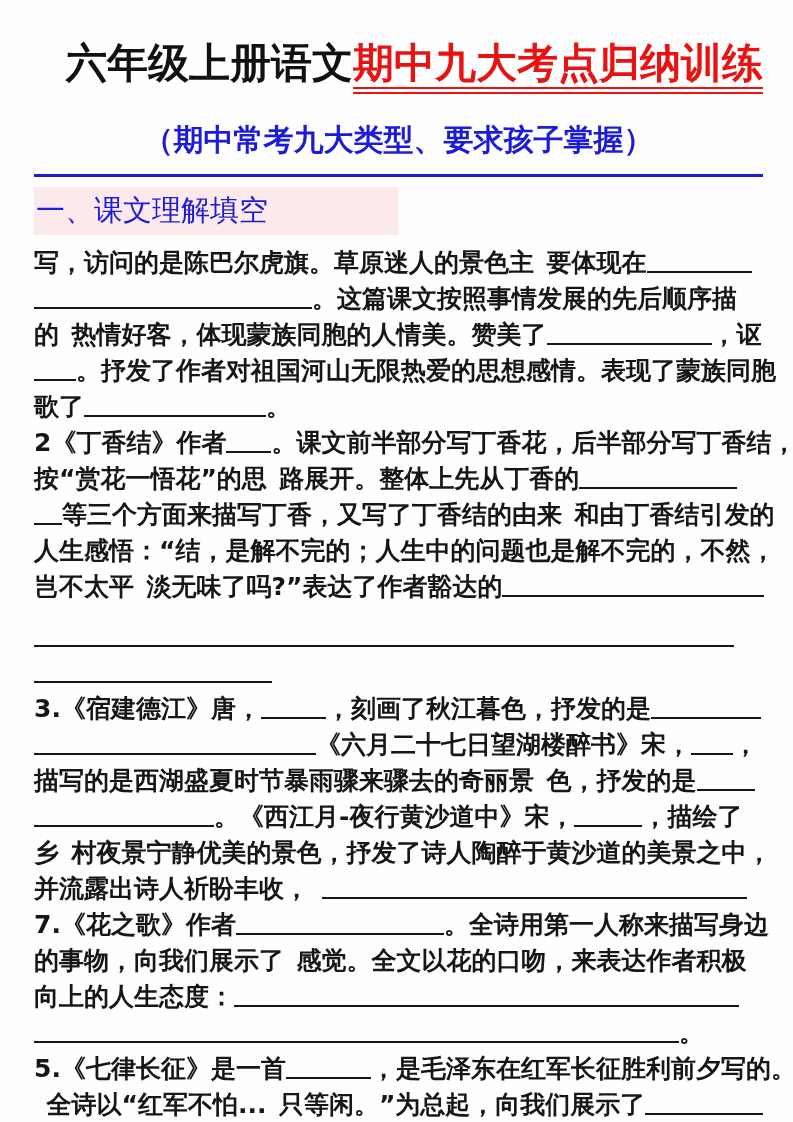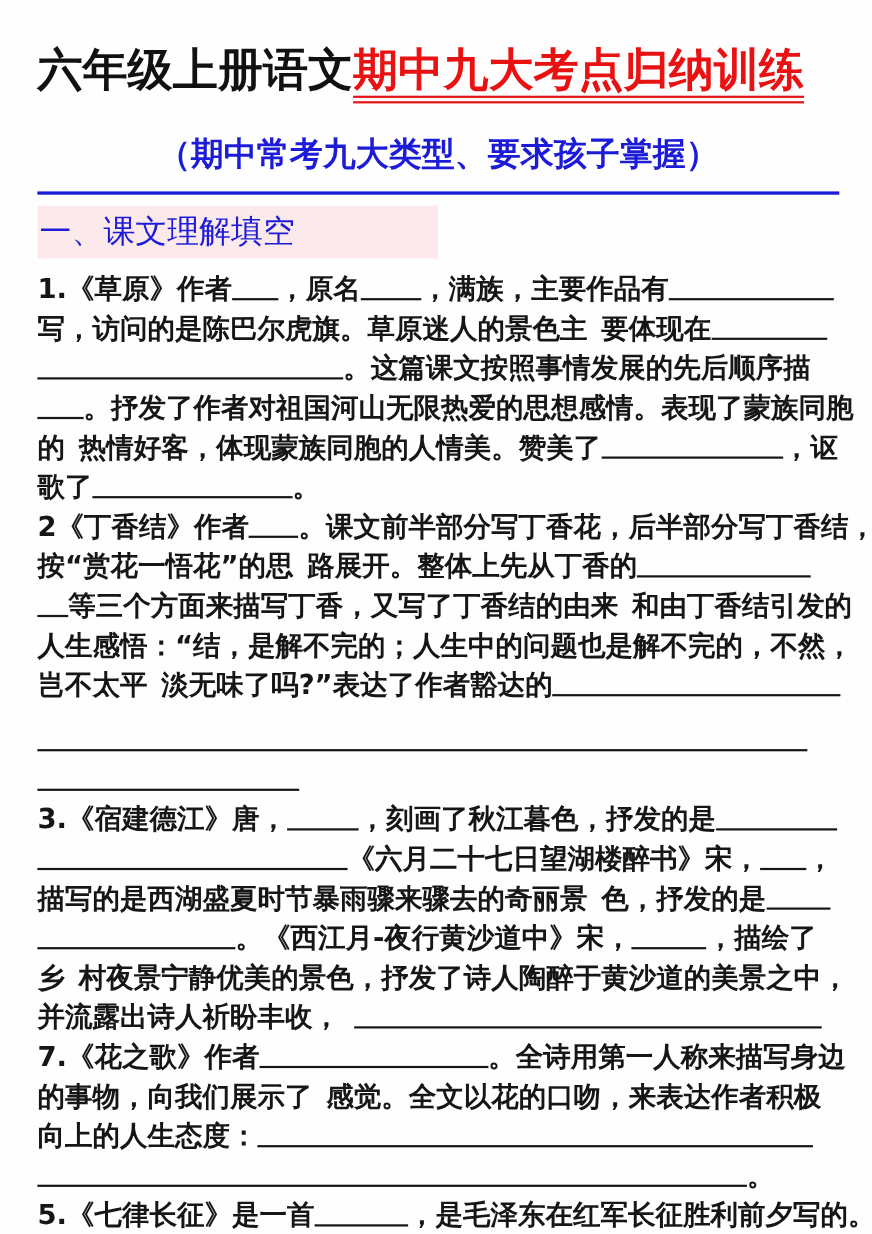--- a/index.html
+++ b/index.html
@@ -7,21 +7,21 @@
     --heading_bg:#fbe9ec; --paper:#fefefe;
   }
   *{box-sizing:border-box}
   body{margin:0;background:#fff}
   .page{
     width:793px;height:1122px;background:var(--paper);
     padding:20px 30px 0 34px;overflow:hidden;
     font-family:"Liberation Sans","DejaVu Sans",sans-serif;
   }
   .title{
-    margin:16px 0 0;text-align:left;font-size:41px;font-weight:900;
+    margin:16px 0 0;text-align:right;font-size:41px;font-weight:900;
     color:#111;white-space:nowrap;letter-spacing:0;
   }
   .t-red{color:var(--red);border-bottom:7px double var(--red);padding-bottom:1px}
   .subtitle{
     margin-top:29px;text-align:center;font-size:30px;font-weight:900;
     color:var(--blue);white-space:nowrap;
   }
   .rule{height:3px;background:var(--blue);margin-top:13px}
   .section{
     display:inline-block;margin:10px 0 0;font-size:29px;font-weight:400;
@@ -47,25 +47,24 @@
   <header>
     <h1 class="title"><span class="t-black">六年级上册语文</span><span class="t-red">期中九大考点归纳训练</span></h1>
     <div class="subtitle">（期中常考九大类型、要求孩子掌握）</div>
     <div class="rule"></div>
   </header>
 
   <h2 class="section">一、课文理解填空</h2>
 
   <main class="exercises">
       <div>
-        <div class="line"><span class="txt">1.《草原》作者</span><span class="blank" style="width: 42px;"></span><span class="txt">，原名</span><span class="blank" style="width: 55px;"></span><span class="txt">，满族，主要作品有</span><span class="blank" style="width: 150px;"></span></div>
         <div class="line"><span class="txt">写，访问的是陈巴尔虎旗。草原迷人的景色主 要体现在</span><span class="blank" style="width: 105px;"></span></div>
         <div class="line"><span class="blank" style="width: 278px;"></span><span class="txt">。这篇课文按照事情发展的先后顺序描</span></div>
+        <div class="line"><span class="txt">的 热情好客，体现蒙族同胞的人情美。赞美了</span><span class="blank" style="width: 165px;"></span><span class="txt">，讴</span></div>
         <div class="line"><span class="blank" style="width: 42px;"></span><span class="txt">。抒发了作者对祖国河山无限热爱的思想感情。表现了蒙族同胞</span></div>
-        <div class="line"><span class="txt">的 热情好客，体现蒙族同胞的人情美。赞美了</span><span class="blank" style="width: 165px;"></span><span class="txt">，讴</span></div>
         <div class="line"><span class="txt">歌了</span><span class="blank" style="width: 182px;"></span><span class="txt">。</span></div>
       </div>
       <div>
         <div class="line"><span class="txt">2《丁香结》作者</span><span class="blank" style="width: 45px;"></span><span class="txt">。课文前半部分写丁香花，后半部分写丁香结，</span></div>
         <div class="line"><span class="txt">按“赏花一悟花”的思 路展开。整体上先从丁香的</span><span class="blank" style="width: 158px;"></span></div>
         <div class="line"><span class="blank" style="width: 28px;"></span><span class="txt">等三个方面来描写丁香，又写了丁香结的由来 和由丁香结引发的</span></div>
         <div class="line"><span class="txt">人生感悟：“结，是解不完的；人生中的问题也是解不完的，不然，</span></div>
         <div class="line"><span class="txt">岂不太平 淡无味了吗?”表达了作者豁达的</span><span class="blank" style="width: 262px;"></span></div>
         <div class="line gap"><span class="blank" style="width: 700px;"></span></div>
         <div class="line"><span class="blank" style="width: 238px;"></span></div>

